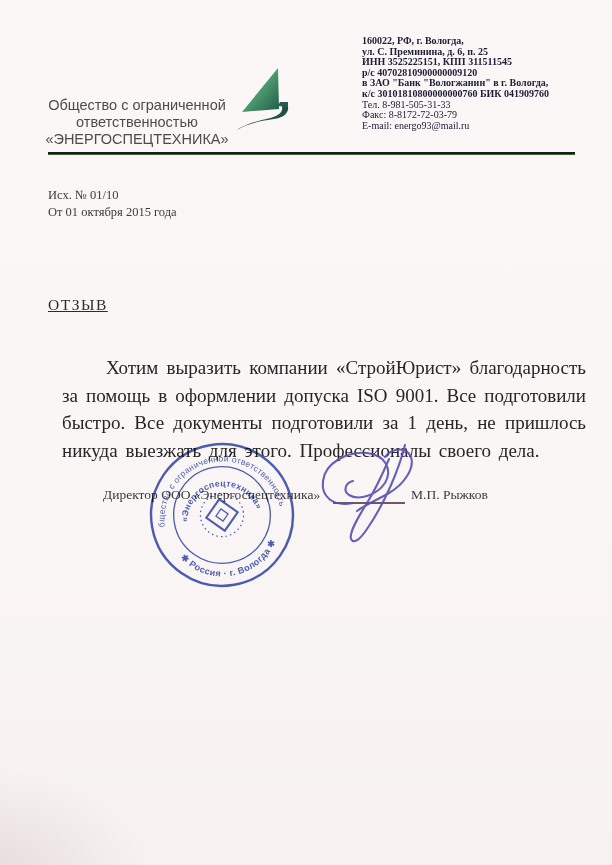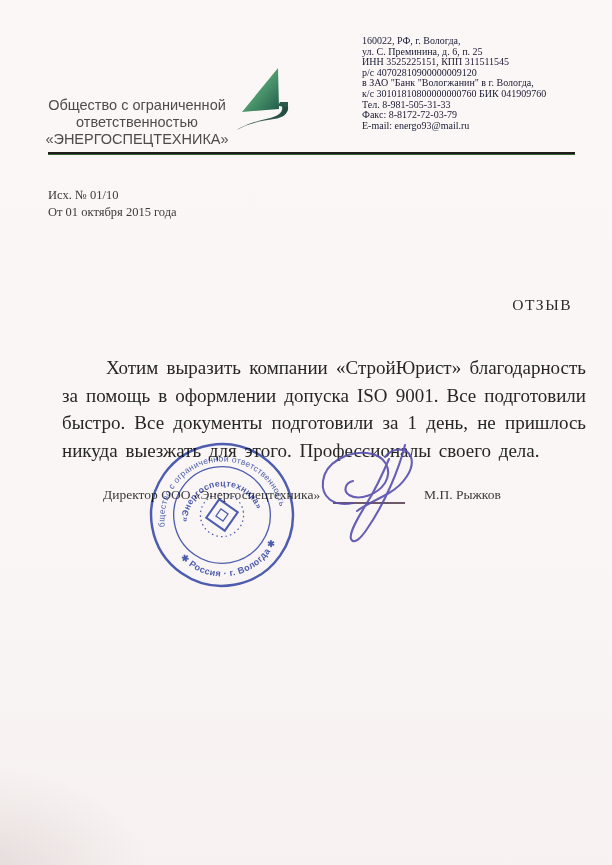--- a/index.html
+++ b/index.html
@@ -19,43 +19,43 @@
     font-family:"Liberation Sans", sans-serif;
     font-size:14.5px;line-height:17px;color:#4c4c4a;margin-top:16px;
   }
   .logo{position:absolute;left:234px;top:66px;width:77px;height:70px;}
   .contacts{
     position:absolute;left:362px;top:36px;width:240px;
     font-family:"Liberation Serif", serif;
     font-size:10px;line-height:10.6px;color:#202038;
   }
   .contacts .c-line{white-space:nowrap;}
-  .contacts .bold{font-weight:normal;}
+  .contacts .bold{font-weight:bold;}
   .rule{
     position:absolute;left:48px;top:152px;width:527px;height:3px;
     background:linear-gradient(180deg,#1c1c1c 0%,#1c1c1c 55%,#4a8f3f 100%);
   }
   
   .ref{
     position:absolute;left:48px;top:178px;
     font-size:12.5px;line-height:16.5px;color:#3b3b3b;margin-top:9px;
   }
   
   .title{
     position:absolute;left:48px;top:296px;width:524px;
-    text-align:right;font-size:15.5px;letter-spacing:1.5px;color:#2b2b2b;
+    text-align:left;font-size:15.5px;letter-spacing:1.5px;color:#2b2b2b;text-decoration:underline;
   }
   .body-par{
     position:absolute;left:48px;top:340px;width:524px;margin:14px;
     font-size:19px;line-height:27.5px;text-align:justify;
     text-indent:44px;color:#262626;word-spacing:3px;
   }
   
   .sig-role{position:absolute;left:103px;top:487px;font-size:13.5px;color:#3a3a3a;white-space:nowrap;}
-  .sig-name{position:absolute;left:424px;top:487px;font-size:13.5px;color:#3a3a3a;white-space:nowrap;}
+  .sig-name{position:absolute;left:411px;top:487px;font-size:13.5px;color:#3a3a3a;white-space:nowrap;}
   .sig-underline{position:absolute;left:333px;top:502px;width:72px;height:1.5px;background:#6e5a66;}
   .signature{position:absolute;left:313px;top:441px;width:115px;height:112px;}
   .stamp{
     position:absolute;left:147px;top:440px;width:150px;height:150px;
     mix-blend-mode:multiply;opacity:.9;transform:rotate(-10deg);
   }
   .stamp text{
     font-family:"Liberation Sans", sans-serif;
     fill:#3b4fae;
   }

